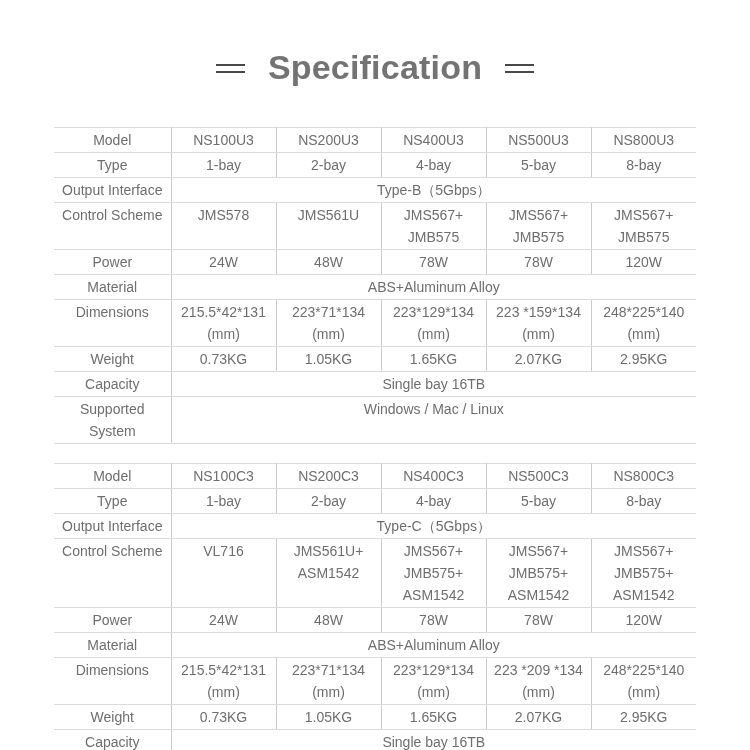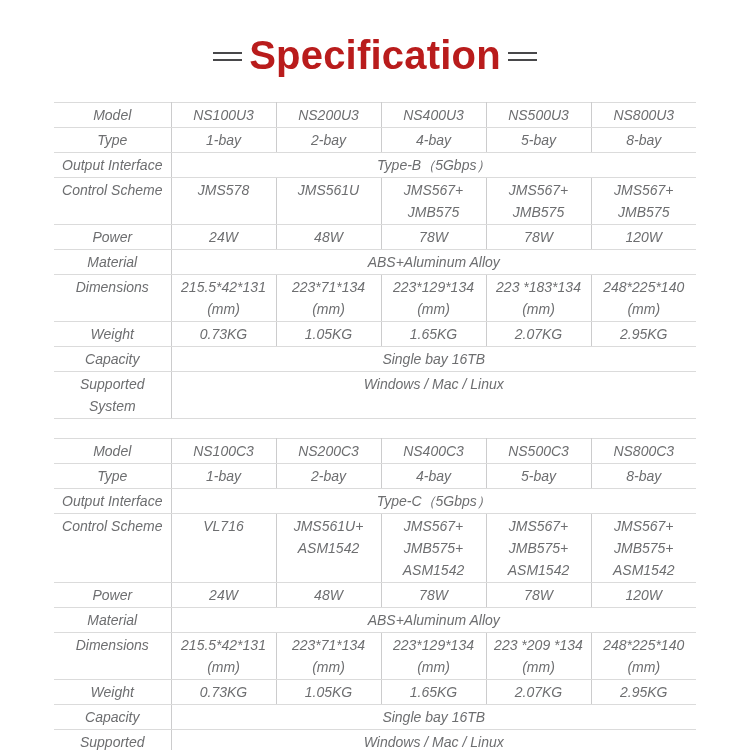--- a/index.html
+++ b/index.html
@@ -12,41 +12,40 @@
   }
   .title-row {
     display: flex;
     align-items: center;
     justify-content: center;
     gap: 7px;
     padding-top: 33px;
     margin-bottom: 25px;
   }
   .title-text {
-    margin: 0;
-    font-size: 40px;
+    margin: 16px;
+    font-size: 34px;
     font-weight: 700;
-    color: #b91c1c;
+    color: #737373;
     letter-spacing: 0.2px;
     line-height: 1.1;
   }
   .deco {
     width: 29px;
     height: 9px;
     border-top: 2px solid #48484a;
     border-bottom: 2px solid #48484a;
     margin-top: 2px;
   }
   table.spec {
     width: 642px;
     margin: 12px auto 19px auto;
     border-collapse: collapse;
     table-layout: fixed;
     border-top: 1px solid #dbdbdb;
-    font-style: italic;
   }
   .spec col.c-label { width: 117px; }
   .spec col.c-data  { width: 105px; }
   .spec td {
     border-bottom: 1px solid #dbdbdb;
     color: #6d6e70;
     font-size: 14px;
     line-height: 22px;
     padding: 1px 4px;
     text-align: center;
@@ -121,21 +120,21 @@
         <td class="val" colspan="5">ABS+Aluminum Alloy</td>
       </tr>
       <tr>
         <td>Dimensions</td>
         <td class="val">215.5*42*131
 (mm)</td>
         <td class="val">223*71*134
 (mm)</td>
         <td class="val">223*129*134
 (mm)</td>
-        <td class="val">223 *183*134
+        <td class="val">223 *159*134
 (mm)</td>
         <td class="val">248*225*140
 (mm)</td>
       </tr>
       <tr>
         <td>Weight</td>
         <td class="val">0.73KG</td>
         <td class="val">1.05KG</td>
         <td class="val">1.65KG</td>
         <td class="val">2.07KG</td>

